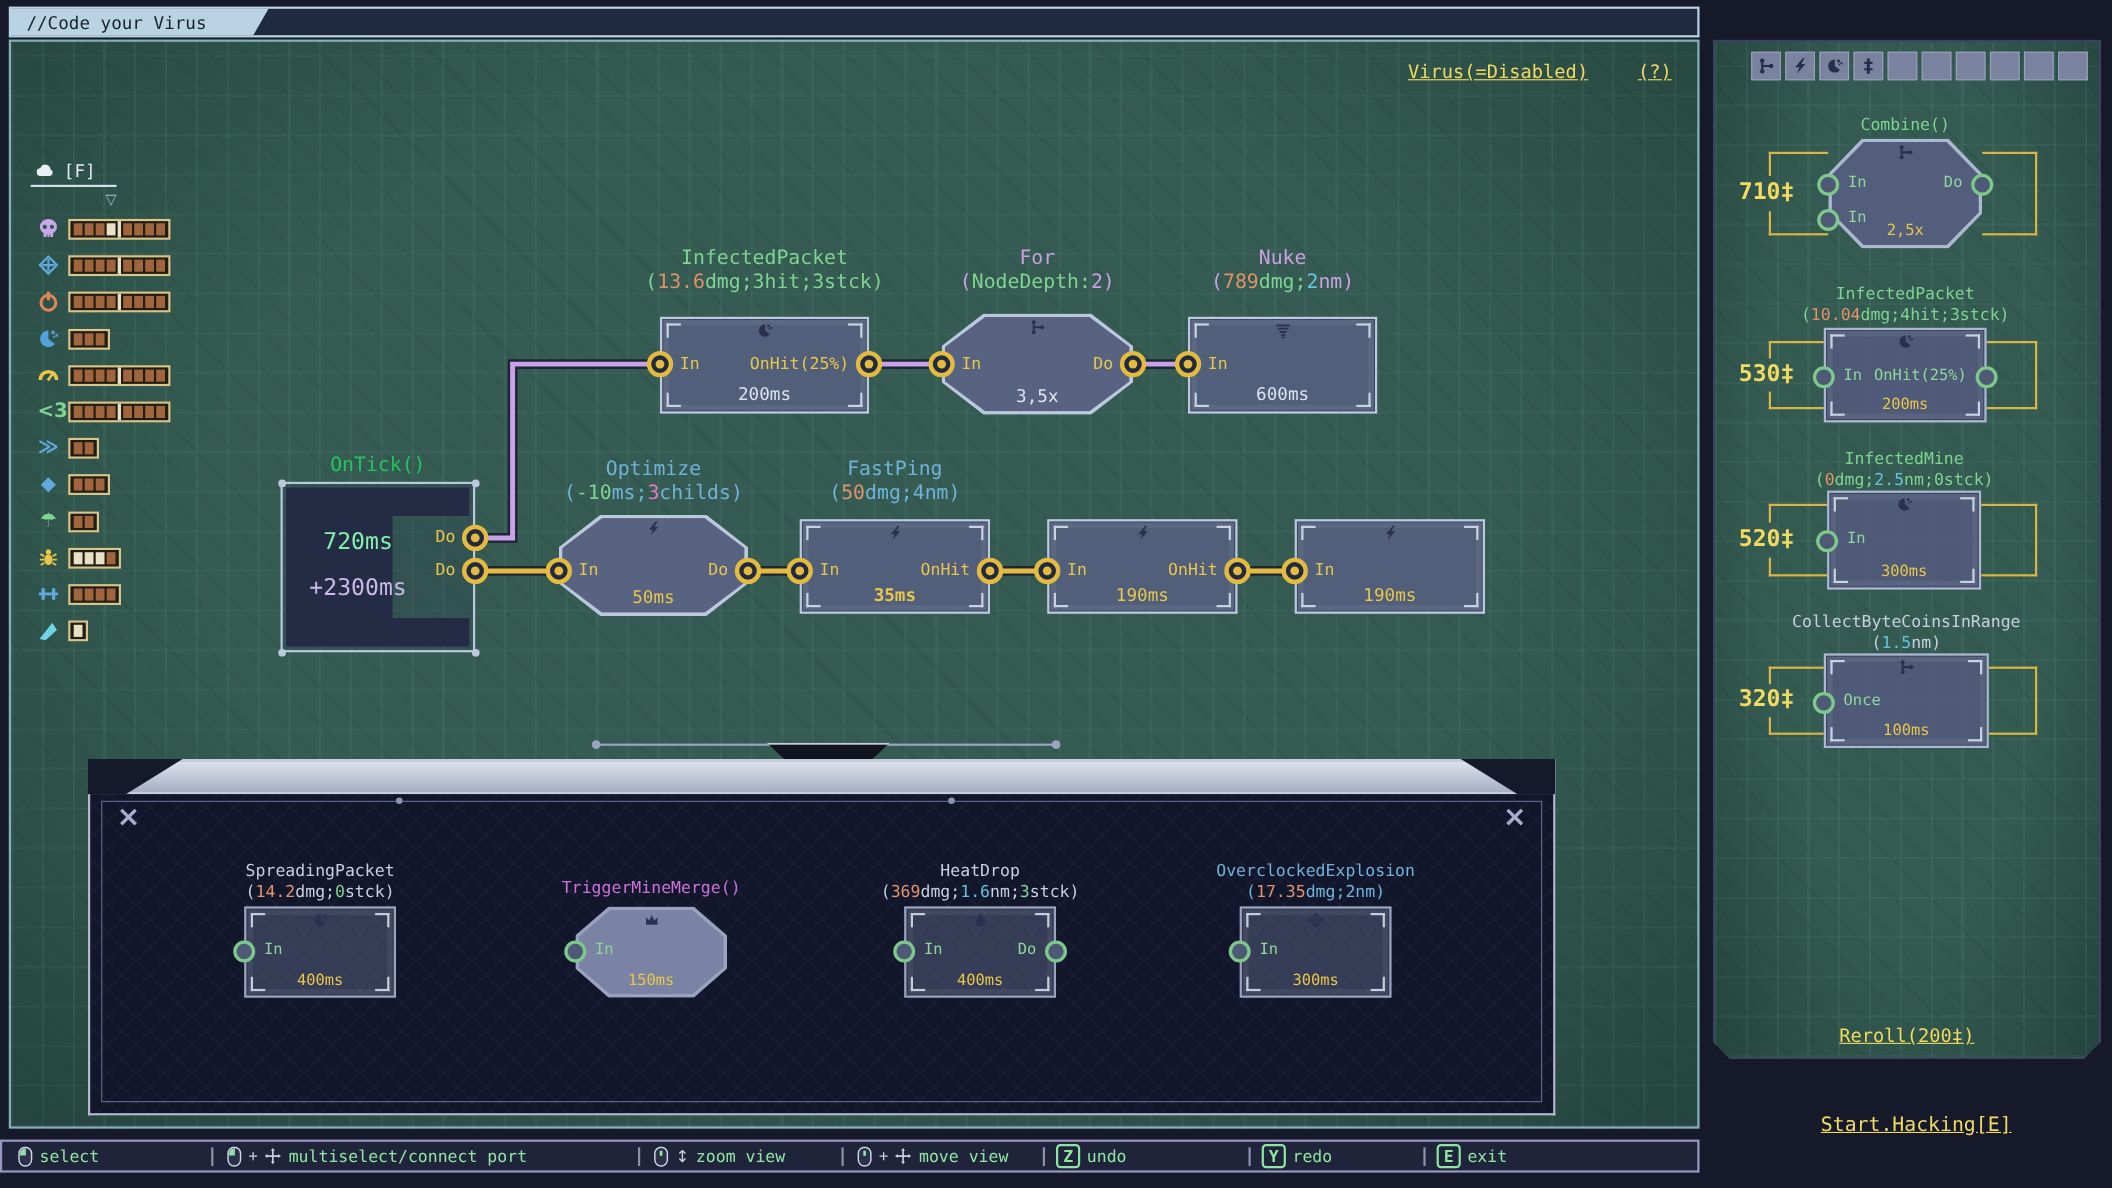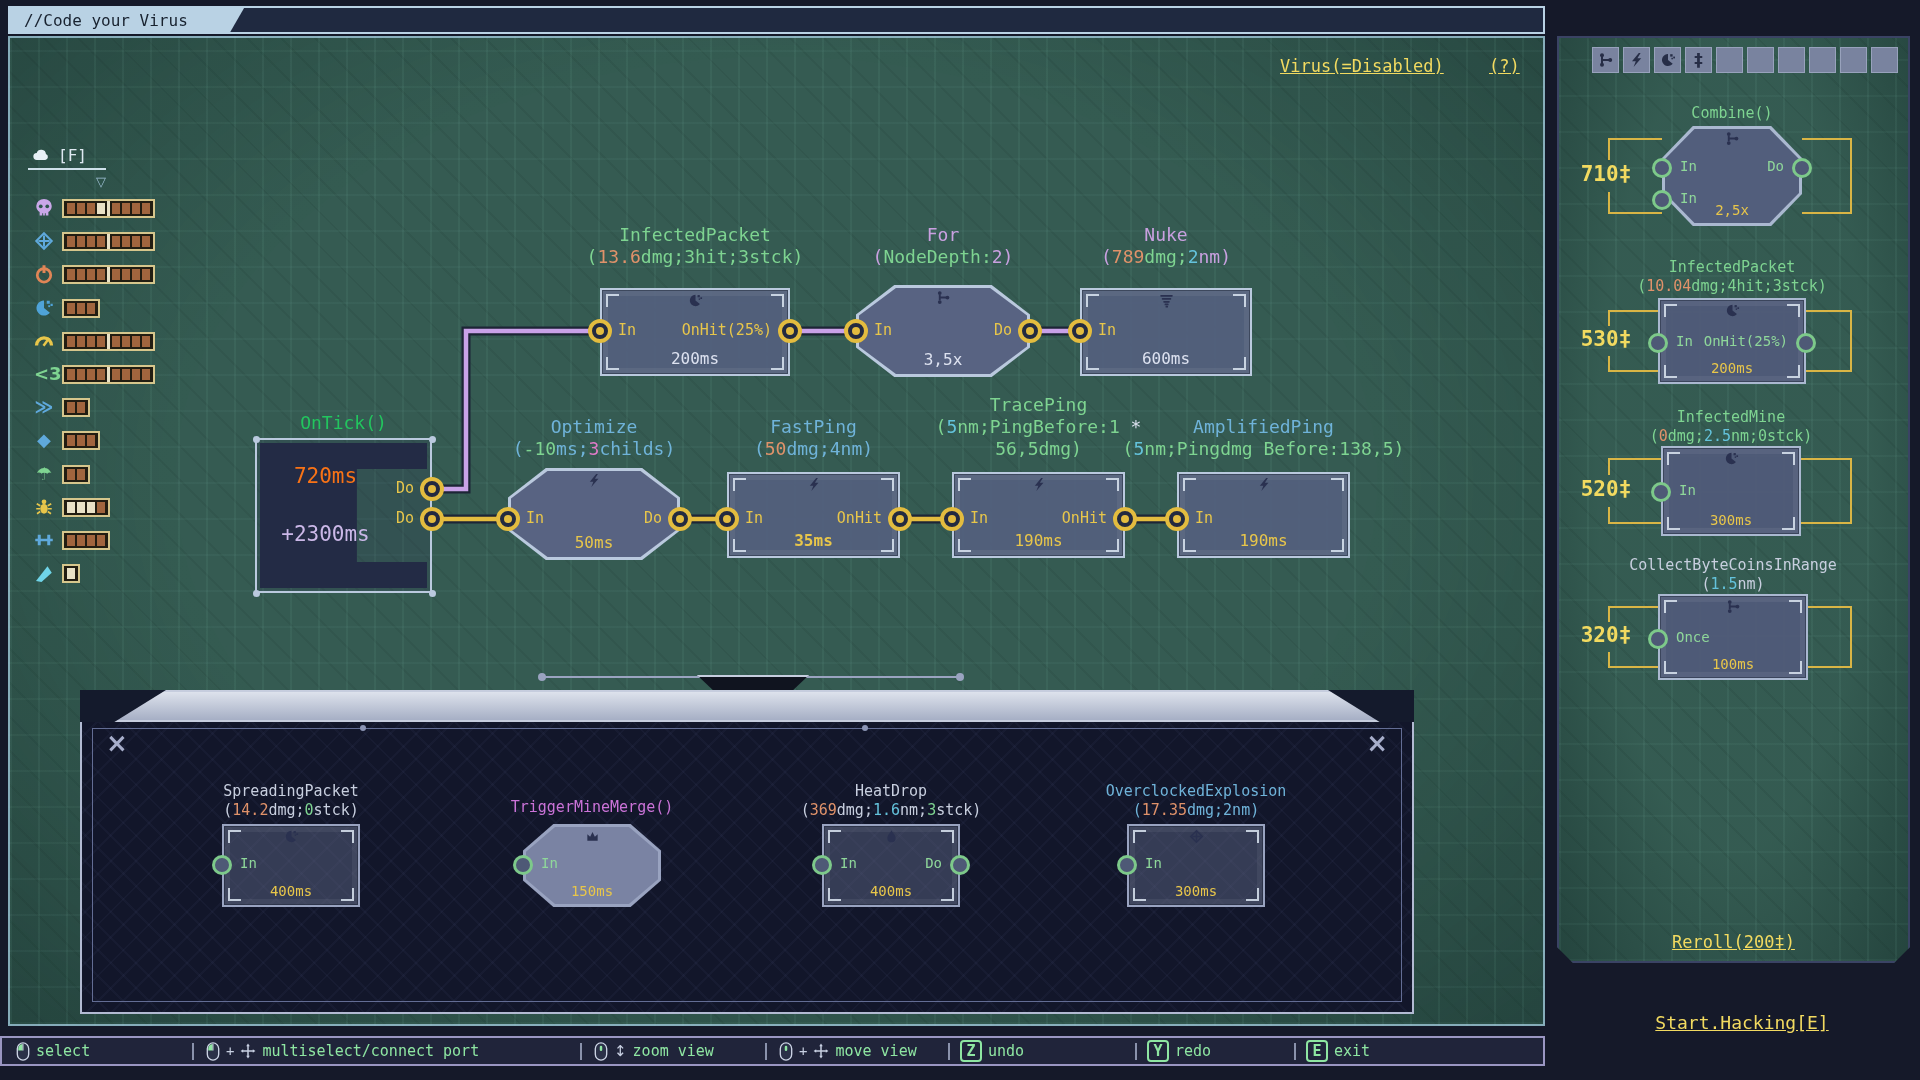--- a/index.html
+++ b/index.html
@@ -199,21 +199,21 @@
       </div>
       <div class="nlabel" style="left: 343.5px; top: 412px;"><div><span style="color:#22c55e">OnTick()</span></div></div>
       <div class="port yellow" style="left: 420px; top: 477px;">
         <div class="dot"></div>
       </div>
       <div class="plabel yellow" style="top: 479px; left: 414px; transform: translateX(-100%);">Do</div>
       <div class="port yellow" style="left: 420px; top: 507px;">
         <div class="dot"></div>
       </div>
       <div class="plabel yellow" style="top: 509px; left: 414px; transform: translateX(-100%);">Do</div>
-      <div class="ocenter" style="left: 259px; top: 464px; width: 133px; color: #f97316;">720ms</div>
+      <div class="ocenter" style="left: 259px; top: 480px; width: 133px; color: #86efac;">720ms</div>
       <div class="ocenter" style="left: 259px; top: 522px; width: 133px; color: rgb(203, 184, 232);">+2300ms</div>
       <div class="gnode main" style="left: 600px; top: 288px; width: 190px; height: 88px;">
         <div class="corner tl"></div>
         <div class="corner tr"></div>
         <div class="corner bl"></div>
         <div class="corner br"></div>
       </div>
       <span class="icon" style="left: 688px; top: 293px; width: 15px; height: 15px; color: rgb(42, 49, 80); position: absolute;">
         <svg viewBox="0 0 16 16">
           <path d="M8 2a6 6 0 1 0 4.7 9.7L8 8z" fill="currentColor"></path>
@@ -315,42 +315,40 @@
         <div class="corner tl"></div>
         <div class="corner tr"></div>
         <div class="corner bl"></div>
         <div class="corner br"></div>
       </div>
       <span class="icon" style="left: 1031.5px; top: 477px; width: 15px; height: 15px; color: rgb(42, 49, 80); position: absolute;">
         <svg viewBox="0 0 16 16">
           <path d="M9.8 1 3 9.2h3.8L4.6 15l7.6-8.8H8.4L11.6 1z" fill="currentColor"></path>
         </svg>
       </span>
-      <div class="nlabel" style="left: 1038.5px; top: 394px;"><div><span style="color:#7ed491">TracePing</span></div><div><span style="color:#7ed491">(</span><span style="color:#64c3dc">5</span><span style="color:#7ed491">nm;PingBefore:1 </span><span style="color:#dde2f0">*</span></div><div><span style="color:#7ed491">56,5dmg)</span></div></div>
       <div class="port yellow" style="left: 940px; top: 507px;">
         <div class="dot"></div>
       </div>
       <div class="plabel yellow" style="top: 509px; left: 970px;">In</div>
       <div class="port yellow" style="left: 1113px; top: 507px;">
         <div class="dot"></div>
       </div>
       <div class="plabel yellow" style="top: 509px; left: 1107px; transform: translateX(-100%);">OnHit</div>
       <div class="nbottom" style="left: 1038.5px; top: 531px;"><span style="color:#e8c64a">190ms</span></div>
       <div class="gnode main" style="left: 1177px; top: 472px; width: 173px; height: 86px;">
         <div class="corner tl"></div>
         <div class="corner tr"></div>
         <div class="corner bl"></div>
         <div class="corner br"></div>
       </div>
       <span class="icon" style="left: 1256.5px; top: 477px; width: 15px; height: 15px; color: rgb(42, 49, 80); position: absolute;">
         <svg viewBox="0 0 16 16">
           <path d="M9.8 1 3 9.2h3.8L4.6 15l7.6-8.8H8.4L11.6 1z" fill="currentColor"></path>
         </svg>
       </span>
-      <div class="nlabel" style="left: 1263.5px; top: 416px;"><div><span style="color:#6fb3d9">AmplifiedPing</span></div><div><span style="color:#7ed491">(</span><span style="color:#64c3dc">5</span><span style="color:#7ed491">nm;Pingdmg Before:138,5)</span></div></div>
       <div class="port yellow" style="left: 1165px; top: 507px;">
         <div class="dot"></div>
       </div>
       <div class="plabel yellow" style="top: 509px; left: 1195px;">In</div>
       <div class="nbottom" style="left: 1263.5px; top: 531px;"><span style="color:#e8c64a">190ms</span></div>
       <div class="gnode premium" style="left: 222px; top: 824px; width: 138px; height: 83px;">
         <div class="corner tl"></div>
         <div class="corner tr"></div>
         <div class="corner bl"></div>
         <div class="corner br"></div>

